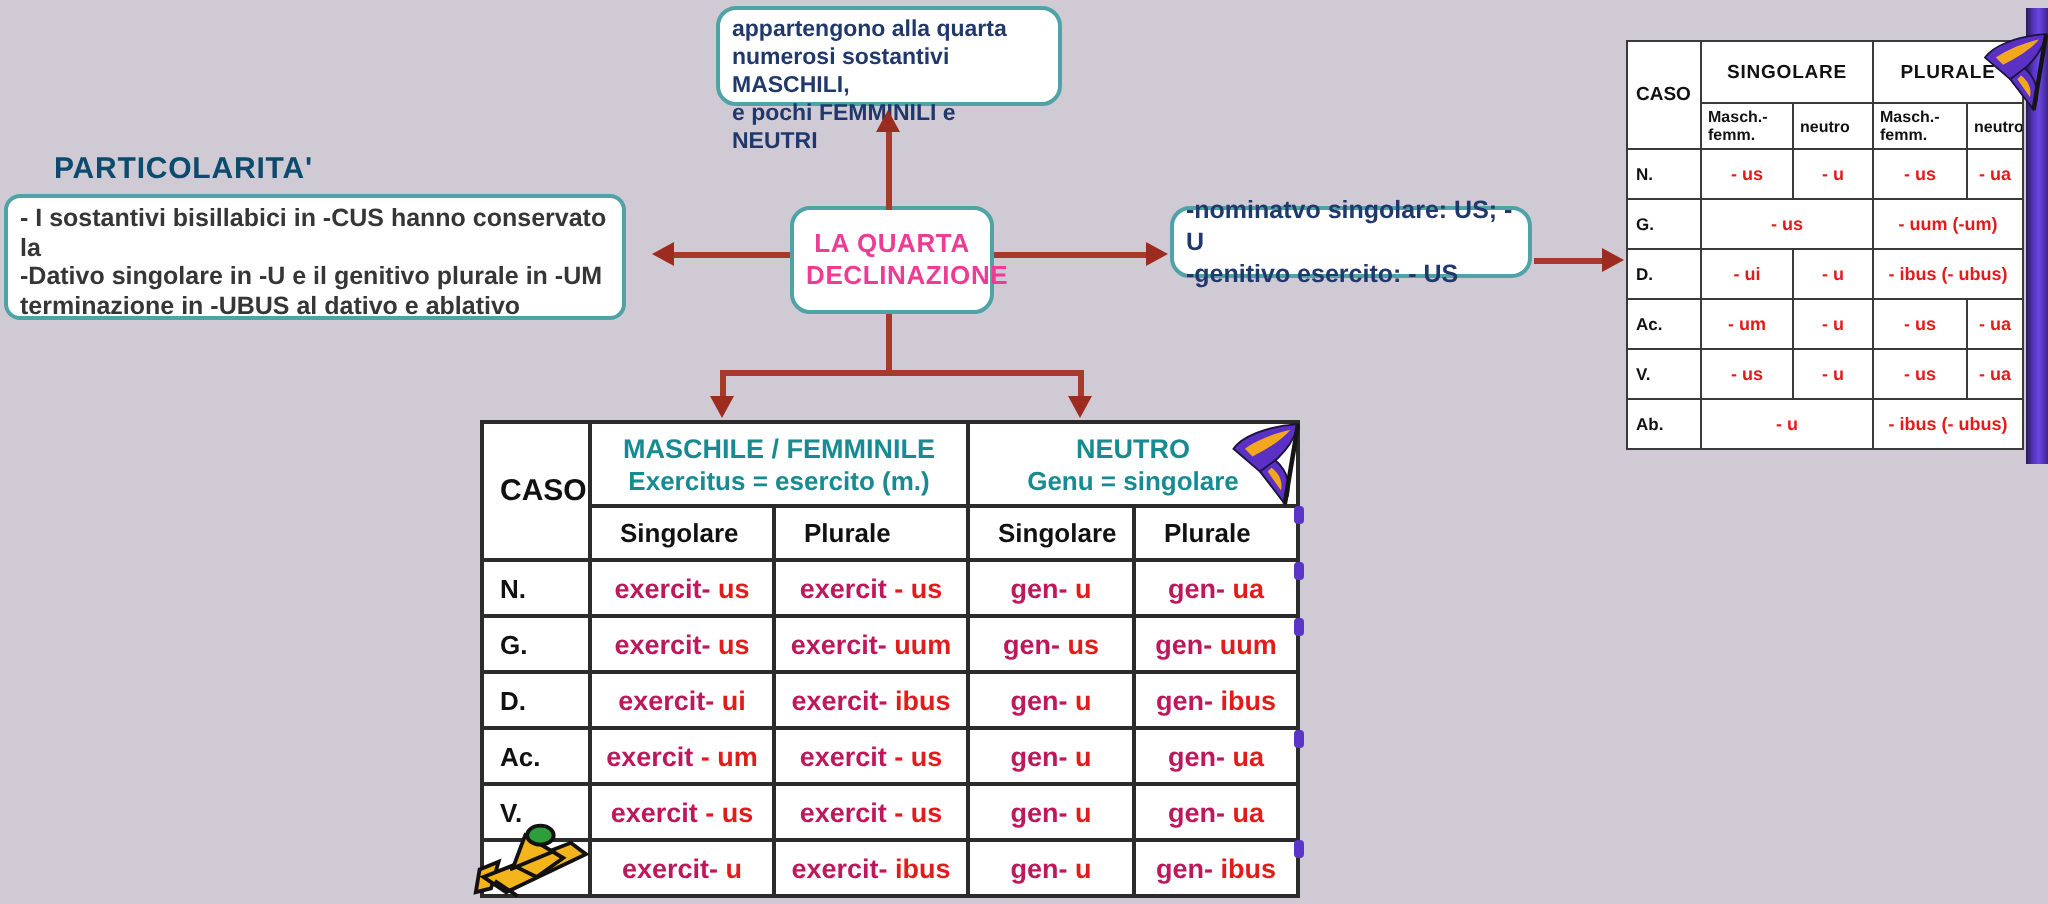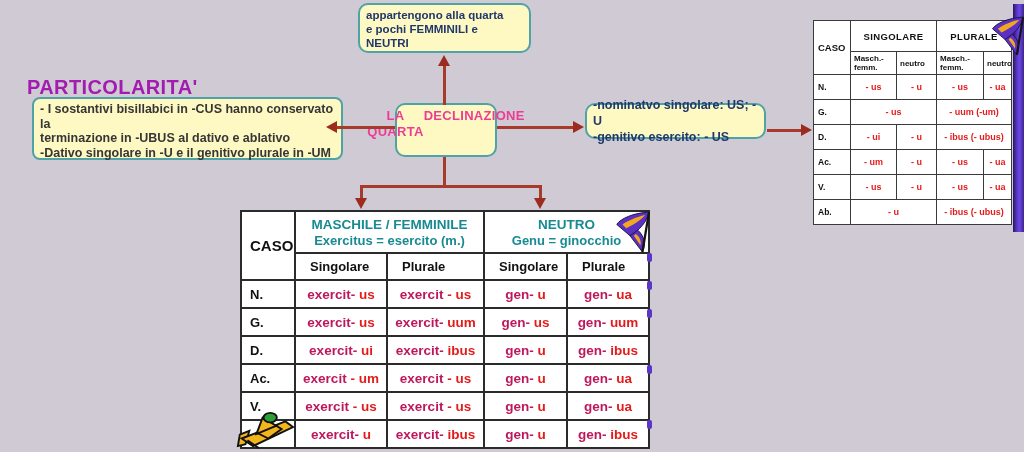--- a/index.html
+++ b/index.html
@@ -1,27 +1,27 @@
 <!DOCTYPE html>
 <html><head>
 <meta charset="utf-8">
 <style>
   html,body{margin:0;padding:0;background:#d0cad5;}
   .stage{position:relative;width:1024px;height:452px;background:#d0cad5;overflow:hidden;
          font-family:"Liberation Sans",sans-serif;font-weight:bold;}
   
-  .box{position:absolute;background:#fef9c3;border:2px solid #4fa3a7;border-radius:10px;
+  .box{position:absolute;background:#ffffff;border:2px solid #4fa3a7;border-radius:10px;
        box-sizing:border-box;padding:3px 6px;}
   .top-box{left:358px;top:3px;width:173px;height:50px;font-size:11.5px;line-height:14px;color:#20386b;}
-  .center-box{left:395px;top:103px;width:102px;height:54px;display:flex;flex-direction:row;
+  .center-box{left:395px;top:103px;width:102px;height:54px;display:flex;flex-direction:column;
        justify-content:center;text-align:center;font-size:13px;line-height:16px;color:#ee3c95;letter-spacing:.3px;}
-  .left-box{left:32px;top:97px;width:311px;height:63px;font-size:12.5px;line-height:14.5px;color:#363636;border-radius:8px;}
+  .left-box{left:2px;top:97px;width:311px;height:63px;font-size:12.5px;line-height:14.5px;color:#363636;border-radius:8px;}
   .right-box{left:585px;top:103px;width:181px;height:36px;display:flex;flex-direction:column;
        justify-content:center;font-size:12.5px;line-height:16px;color:#20386b;}
-  .left-heading{position:absolute;left:27px;top:76px;font-size:20px;color:#a21caf;letter-spacing:.4px;}
+  .left-heading{position:absolute;left:27px;top:76px;font-size:15px;color:#0c4a6e;letter-spacing:.4px;}
   
   .aline{position:absolute;background:#a63b2b;}
   .ahead{position:absolute;width:0;height:0;}
   .ahead.up{border-left:6px solid transparent;border-right:6px solid transparent;border-bottom:11px solid #9c2c1f;}
   .ahead.down{border-left:6px solid transparent;border-right:6px solid transparent;border-top:11px solid #9c2c1f;}
   .ahead.left{border-top:6px solid transparent;border-bottom:6px solid transparent;border-right:11px solid #9c2c1f;}
   .ahead.right{border-top:6px solid transparent;border-bottom:6px solid transparent;border-left:11px solid #9c2c1f;}
   
   table{border-collapse:collapse;table-layout:fixed;background:#fff;}
   .main-table{position:absolute;left:240px;top:210px;width:408px;}
@@ -50,33 +50,34 @@
   .pdash{position:absolute;width:5px;height:9px;border-radius:2px;background:#5a35c8;}
   .clip{position:absolute;}
 </style>
 </head>
 <body>
 
 <div class="stage">
 
   <div class="box top-box">
     <div>appartengono alla quarta</div>
+    <div>numerosi sostantivi MASCHILI,</div>
     <div>e pochi FEMMINILI e NEUTRI</div>
   </div>
 
   <div class="box center-box">
     <div>LA QUARTA</div>
     <div>DECLINAZIONE</div>
   </div>
 
   <div class="left-heading">PARTICOLARITA'</div>
   <div class="box left-box">
     <div>- I sostantivi  bisillabici in -CUS hanno conservato la</div>
+    <div>-Dativo singolare in -U e il genitivo plurale in -UM</div>
     <div>terminazione in -UBUS  al dativo e ablativo</div>
-    <div>-Dativo singolare in -U e il genitivo plurale in -UM</div>
   </div>
 
   <div class="box right-box">
     <div>-nominatvo singolare: US; - U</div>
     <div>-genitivo esercito: - US</div>
   </div>
 
   <div class="aline" style="left:443px;top:65px;width:3px;height:40px;"></div>
   <div class="ahead up" style="left:438px;top:55px;"></div>
 
@@ -108,21 +109,21 @@
     </colgroup>
     <tbody>
         <tr class="r1">
       <th class="corner" rowspan="2">CASO</th>
       <th class="grp" colspan="2">
         <span class="t1">MASCHILE / FEMMINILE</span>
         <span class="t2">Exercitus = esercito (m.)</span>
       </th>
       <th class="grp" colspan="2">
         <span class="t1">NEUTRO</span>
-        <span class="t2">Genu = ginocchio</span>
+        <span class="t2">Genu = singolare</span>
       </th>
     </tr>
     <tr class="r2">
       <th class="subh">Singolare</th>
       <th class="subh">Plurale</th>
       <th class="subh">Singolare</th>
       <th class="subh">Plurale</th>
     </tr>
     <tr class="rd">
       <td class="case">N.</td>

